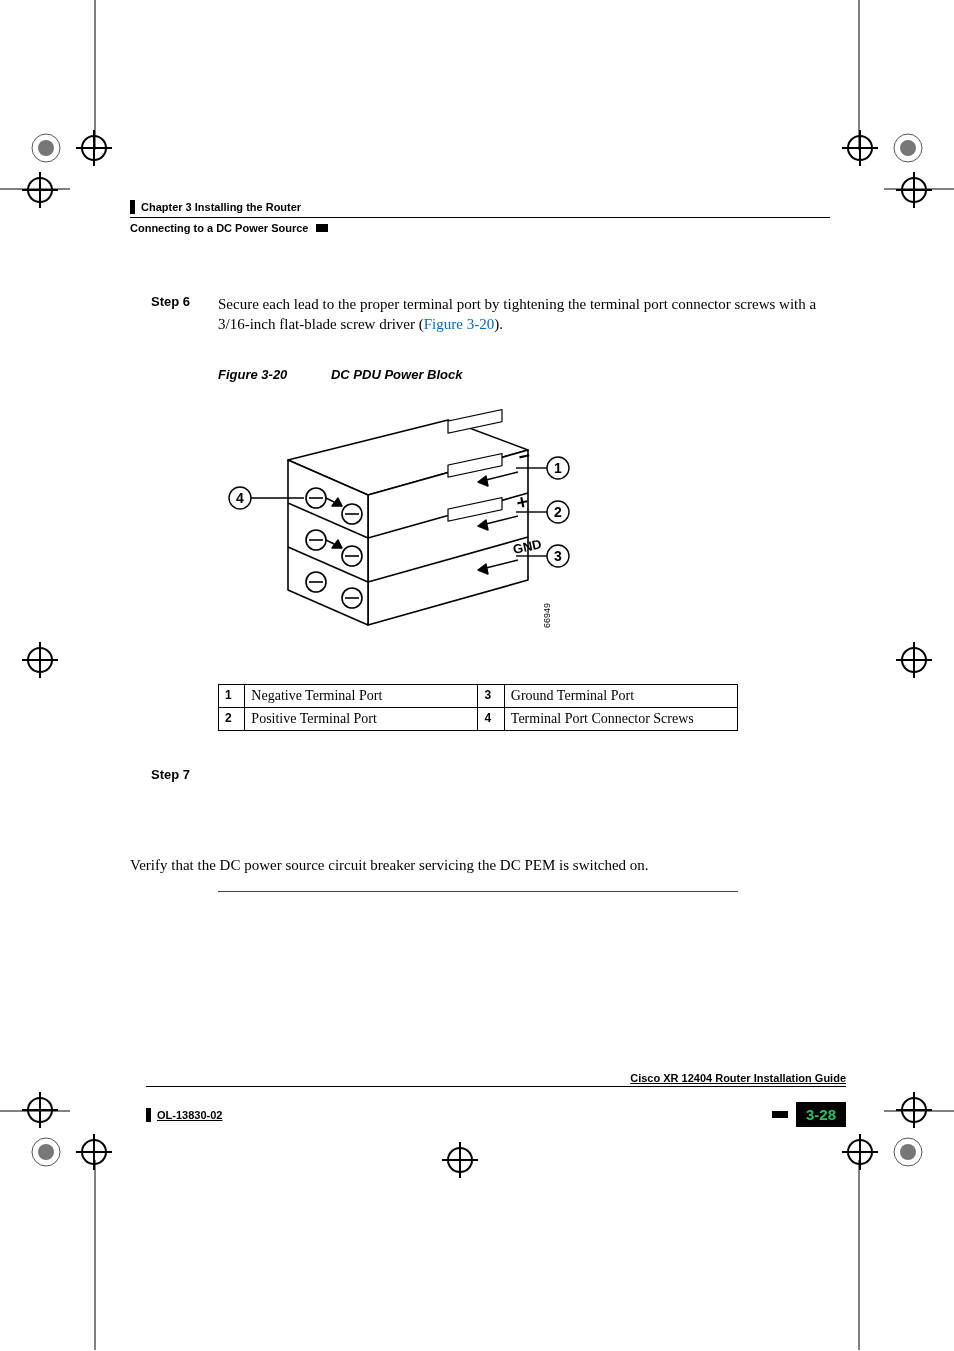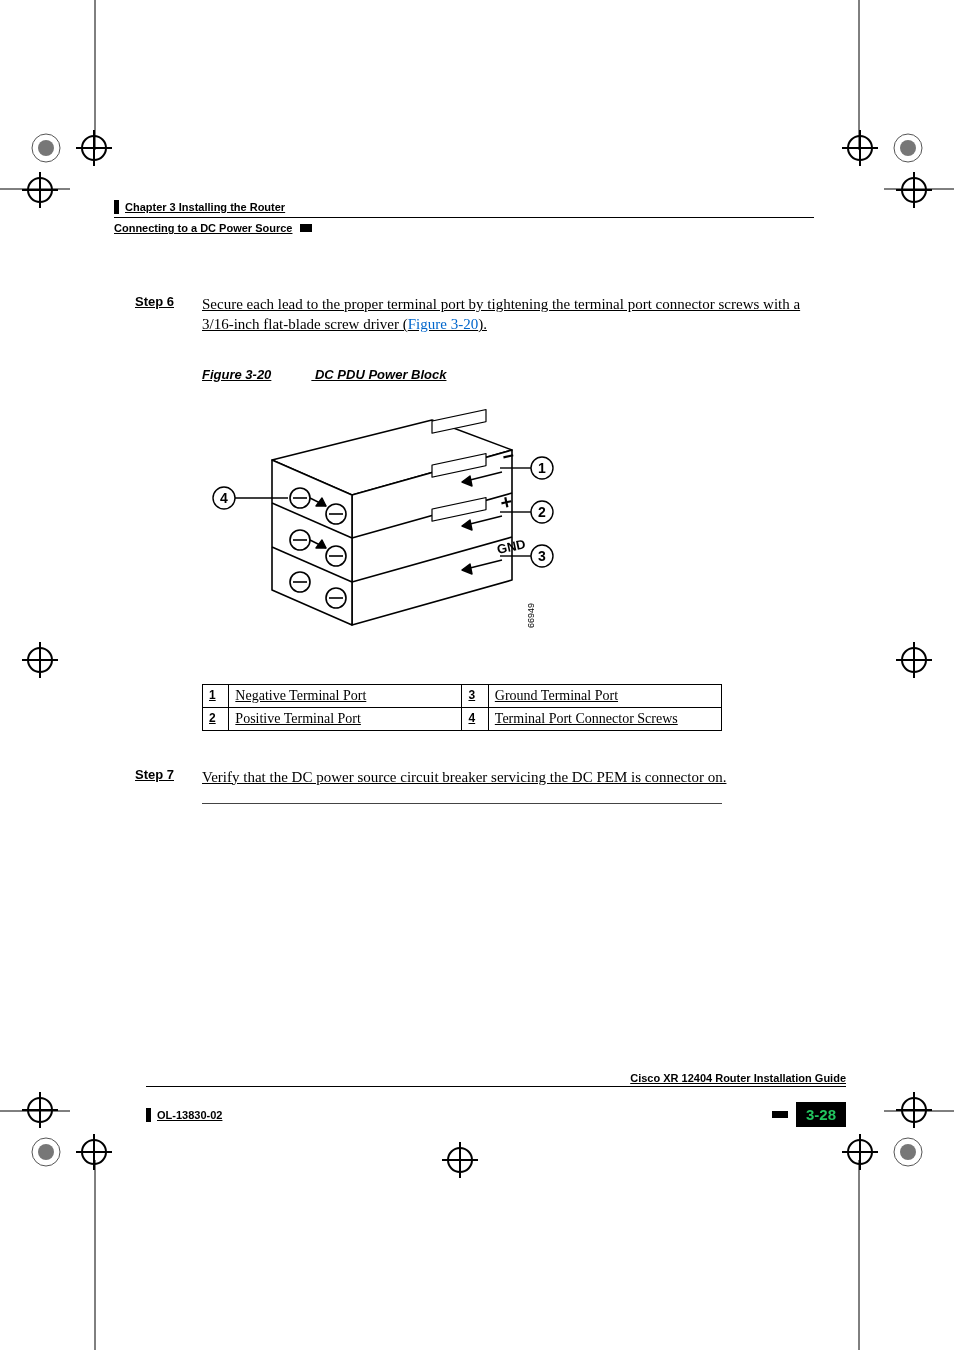--- a/index.html
+++ b/index.html
@@ -10,24 +10,23 @@
   body {
     width: 954px;
     height: 1351px;
     background: #ffffff;
     position: relative;
     font-family: "Times New Roman", Times, serif;
     color: #000;
   }
   .page-content {
     position: absolute;
-    left: 114px;
+    left: 130px;
     top: 200px;
     width: 700px;
-    text-decoration: underline;
   }
   .chapter-header {
     font-family: Arial, Helvetica, sans-serif;
     font-size: 11px;
     font-weight: bold;
   }
   .hdr-line {
     border: none;
     border-top: 1.4px solid #000;
     margin-top: 3px;
@@ -458,23 +457,23 @@
         <tr>
           <td class="num">2</td>
           <td class="desc">Positive Terminal Port</td>
           <td class="num">4</td>
           <td class="desc">Terminal Port Connector Screws</td>
         </tr>
       </tbody>
         </table>
     </div>
 
-    <div class="step-row" style="margin-top:36px;">
+    <div class="step-row" style="margin-top:36px;flex-direction:column;">
       <div class="step-label">Step 7</div>
-      <div class="step-text">Verify that the DC power source circuit breaker servicing the DC PEM is connector on.</div>
+      <div class="step-text">Verify that the DC power source circuit breaker servicing the DC PEM is switched on.</div>
     </div>
 
     <hr class="end-rule">
   </div>
 </div>
 
 <div class="footer">
   <div class="footer-guide-row">Cisco XR 12404 Router Installation Guide</div>
   <hr class="footer-line">
   <div class="footer-bottom-row">

